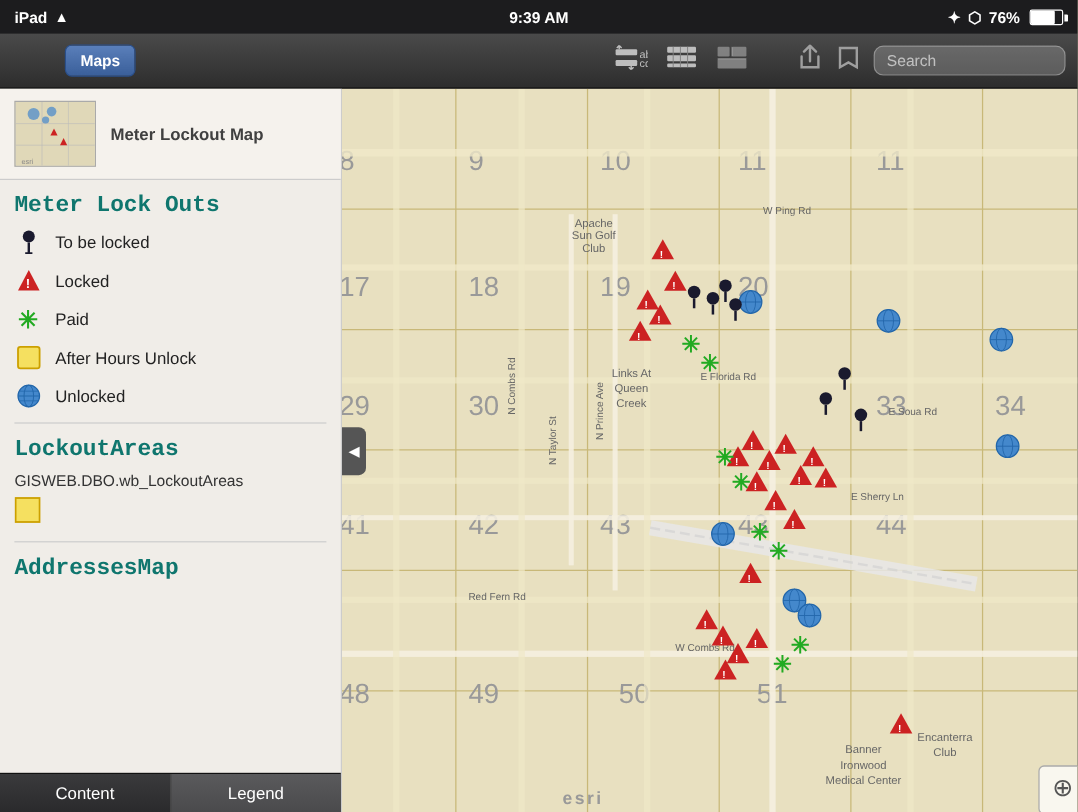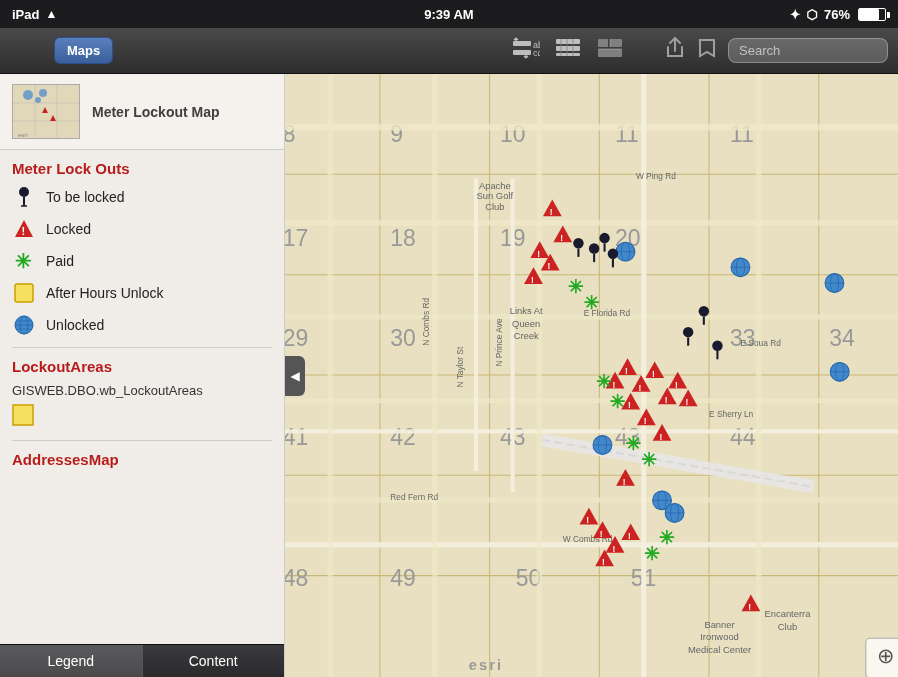--- a/index.html
+++ b/index.html
@@ -107,24 +107,25 @@
       margin-left: 12px;
     }
 
     
     .legend-content {
       flex: 1;
       overflow-y: auto;
       padding: 10px 12px;
     }
     .section-title {
-      font-size: 15px;
+      font-size: 19px;
       font-weight: 700;
-      color: #b91c1c;
+      color: #0f766e;
       margin-bottom: 8px;
+      font-family: Liberation Mono, monospace;
     }
     .legend-item {
       display: flex;
       align-items: center;
       gap: 10px;
       margin-bottom: 8px;
       font-size: 14px;
       color: #222;
     }
     .legend-icon {
@@ -353,22 +354,22 @@
           <rect x="1" y="1" width="20" height="20" fill="#f5e060" stroke="#cca000" stroke-width="1.5"></rect>
         </svg>
       </div>
 
       <div class="divider"></div>
 
       <div class="section-title">AddressesMap</div>
     </div>
 
     <div class="bottom-tabs">
+      <button class="tab-btn">Content</button>
       <button class="tab-btn active">Legend</button>
-      <button class="tab-btn">Content</button>
     </div>
   </div>
 
   <div class="map-area">
     
     <svg width="100%" height="100%" viewBox="0 0 615 577" preserveAspectRatio="xMidYMid slice">
 
       <rect width="615" height="577" fill="#e8e0c0"></rect>
 
       <line x1="0" y1="96" x2="615" y2="96" stroke="#c8b878" stroke-width="1"></line>

